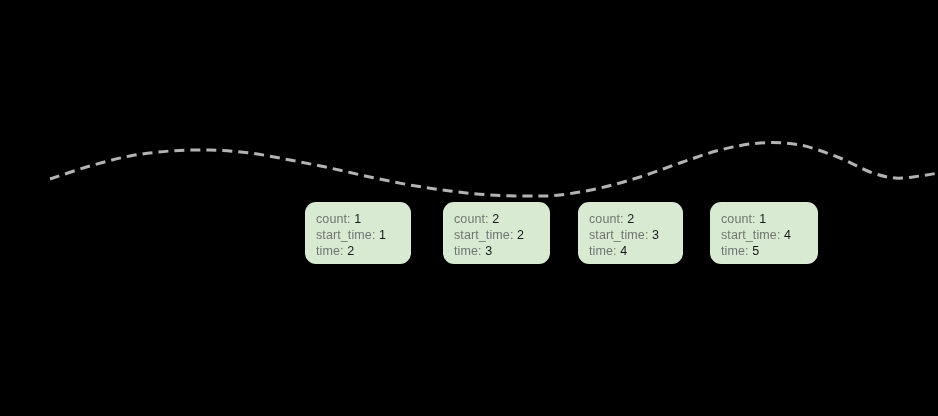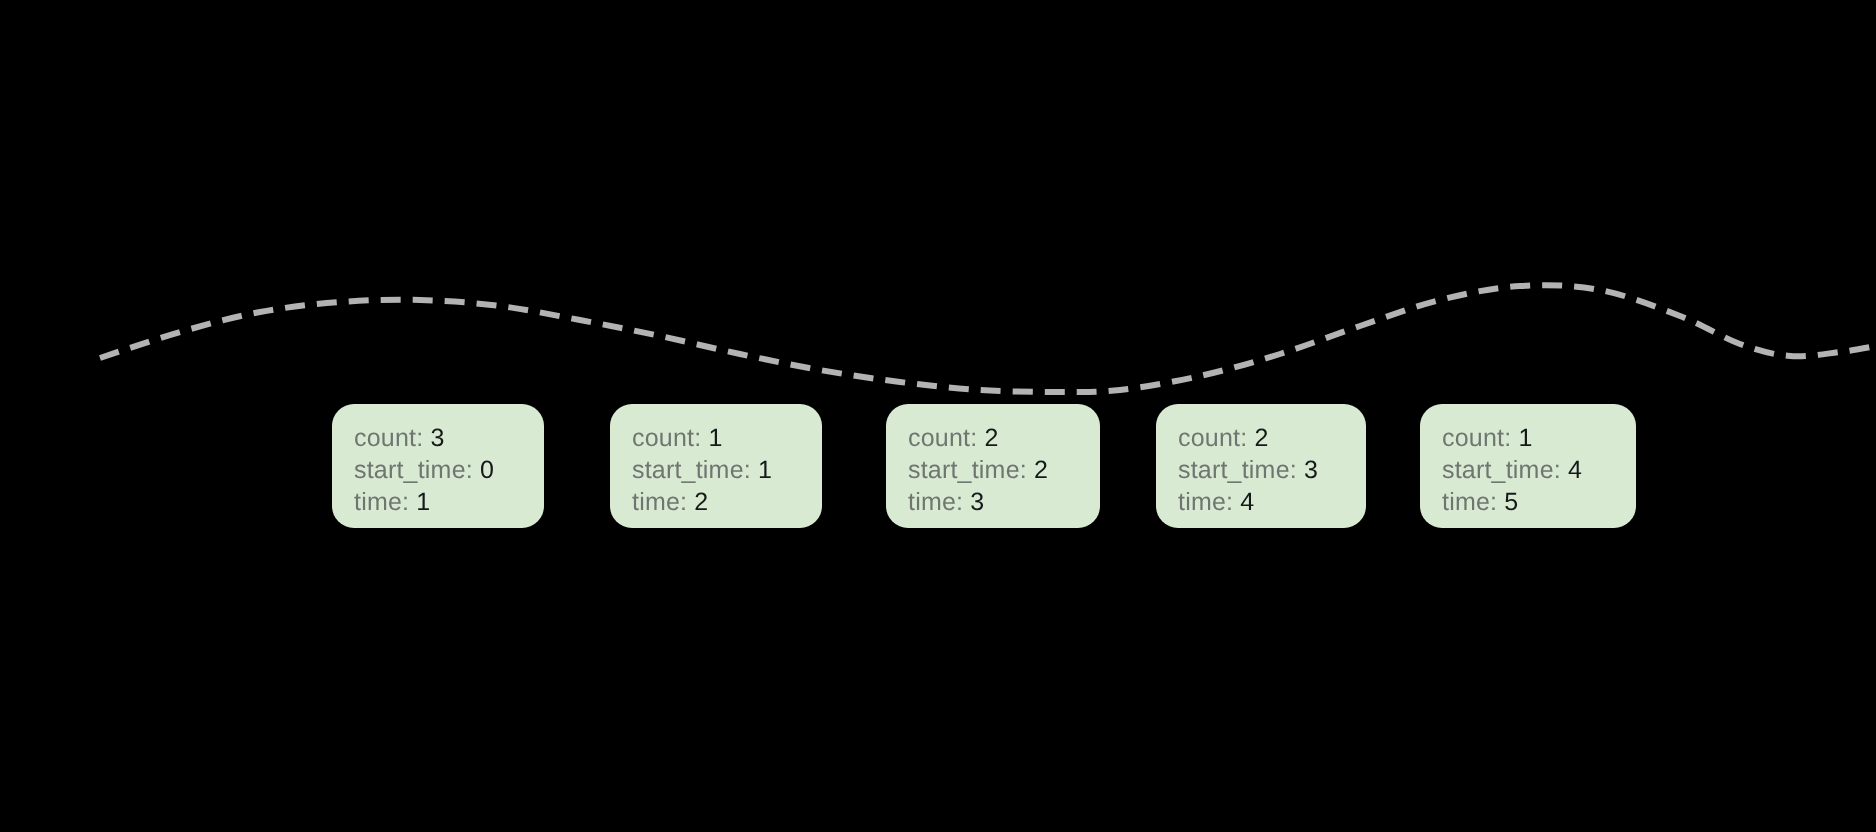--- a/index.html
+++ b/index.html
@@ -75,25 +75,20 @@
 </head>
 <body>
 
 <div id="stage">
 
   <svg id="trend-layer" viewBox="0 0 938 416" width="938" height="416" xmlns="http://www.w3.org/2000/svg">
     <path id="trend-path" fill="none" stroke="#b3b3b3" stroke-width="3" stroke-linecap="butt" stroke-dasharray="10 6" d="M 50 179 C 56.67 176.83, 76.67 169.83, 90 166 C 103.33 162.17, 116.67 158.50, 130 156 C 143.33 153.50, 156.67 152.00, 170 151 C 183.33 150.00, 196.67 149.67, 210 150 C 223.33 150.33, 236.67 151.33, 250 153 C 263.33 154.67, 276.67 157.50, 290 160 C 303.33 162.50, 316.67 165.17, 330 168 C 343.33 170.83, 356.67 174.17, 370 177 C 383.33 179.83, 396.67 182.67, 410 185 C 423.33 187.33, 436.67 189.33, 450 191 C 463.33 192.67, 476.67 194.17, 490 195 C 503.33 195.83, 518.33 196.00, 530 196 C 541.67 196.00, 548.33 196.33, 560 195 C 571.67 193.67, 586.67 191.00, 600 188 C 613.33 185.00, 626.67 181.17, 640 177 C 653.33 172.83, 666.67 167.50, 680 163 C 693.33 158.50, 706.67 153.33, 720 150 C 733.33 146.67, 746.67 143.83, 760 143 C 773.33 142.17, 786.67 142.50, 800 145 C 813.33 147.50, 828.33 153.50, 840 158 C 851.67 162.50, 860.83 168.67, 870 172 C 879.17 175.33, 886.67 177.33, 895 178 C 903.33 178.67, 912.83 176.83, 920 176 C 927.17 175.17, 935.00 173.50, 938 173"></path>
   </svg>
 
   <div id="cards-layer">
-      <div class="card" style="left: 166px; width: 106px; background: rgb(217, 234, 211); border-radius: 11px;">
-        <div class="card-line"><span class="field-label" style="color: rgb(111, 118, 114);">count:</span> <span class="field-value" style="color: rgb(22, 24, 26);">3</span></div>
-        <div class="card-line"><span class="field-label" style="color: rgb(111, 118, 114);">start_time:</span> <span class="field-value" style="color: rgb(22, 24, 26);">0</span></div>
-        <div class="card-line"><span class="field-label" style="color: rgb(111, 118, 114);">time:</span> <span class="field-value" style="color: rgb(22, 24, 26);">1</span></div>
-      </div>
       <div class="card" style="left: 305px; width: 106px; background: rgb(217, 234, 211); border-radius: 11px;">
         <div class="card-line"><span class="field-label" style="color: rgb(111, 118, 114);">count:</span> <span class="field-value" style="color: rgb(22, 24, 26);">1</span></div>
         <div class="card-line"><span class="field-label" style="color: rgb(111, 118, 114);">start_time:</span> <span class="field-value" style="color: rgb(22, 24, 26);">1</span></div>
         <div class="card-line"><span class="field-label" style="color: rgb(111, 118, 114);">time:</span> <span class="field-value" style="color: rgb(22, 24, 26);">2</span></div>
       </div>
       <div class="card" style="left: 443px; width: 107px; background: rgb(217, 234, 211); border-radius: 11px;">
         <div class="card-line"><span class="field-label" style="color: rgb(111, 118, 114);">count:</span> <span class="field-value" style="color: rgb(22, 24, 26);">2</span></div>
         <div class="card-line"><span class="field-label" style="color: rgb(111, 118, 114);">start_time:</span> <span class="field-value" style="color: rgb(22, 24, 26);">2</span></div>
         <div class="card-line"><span class="field-label" style="color: rgb(111, 118, 114);">time:</span> <span class="field-value" style="color: rgb(22, 24, 26);">3</span></div>
       </div>

